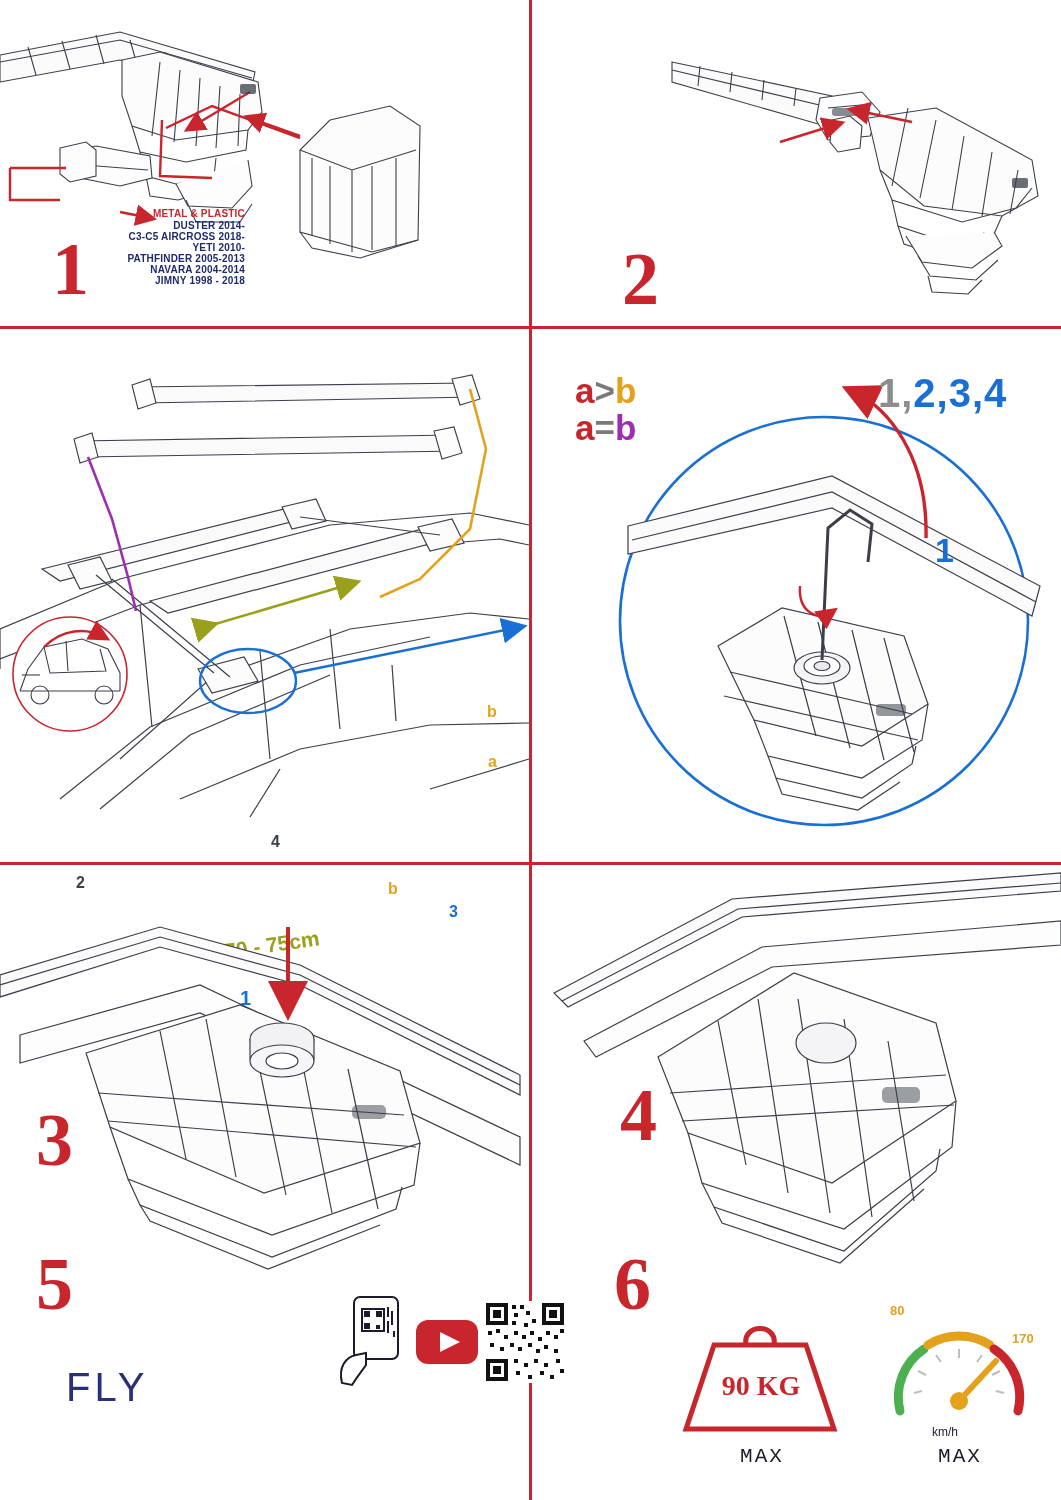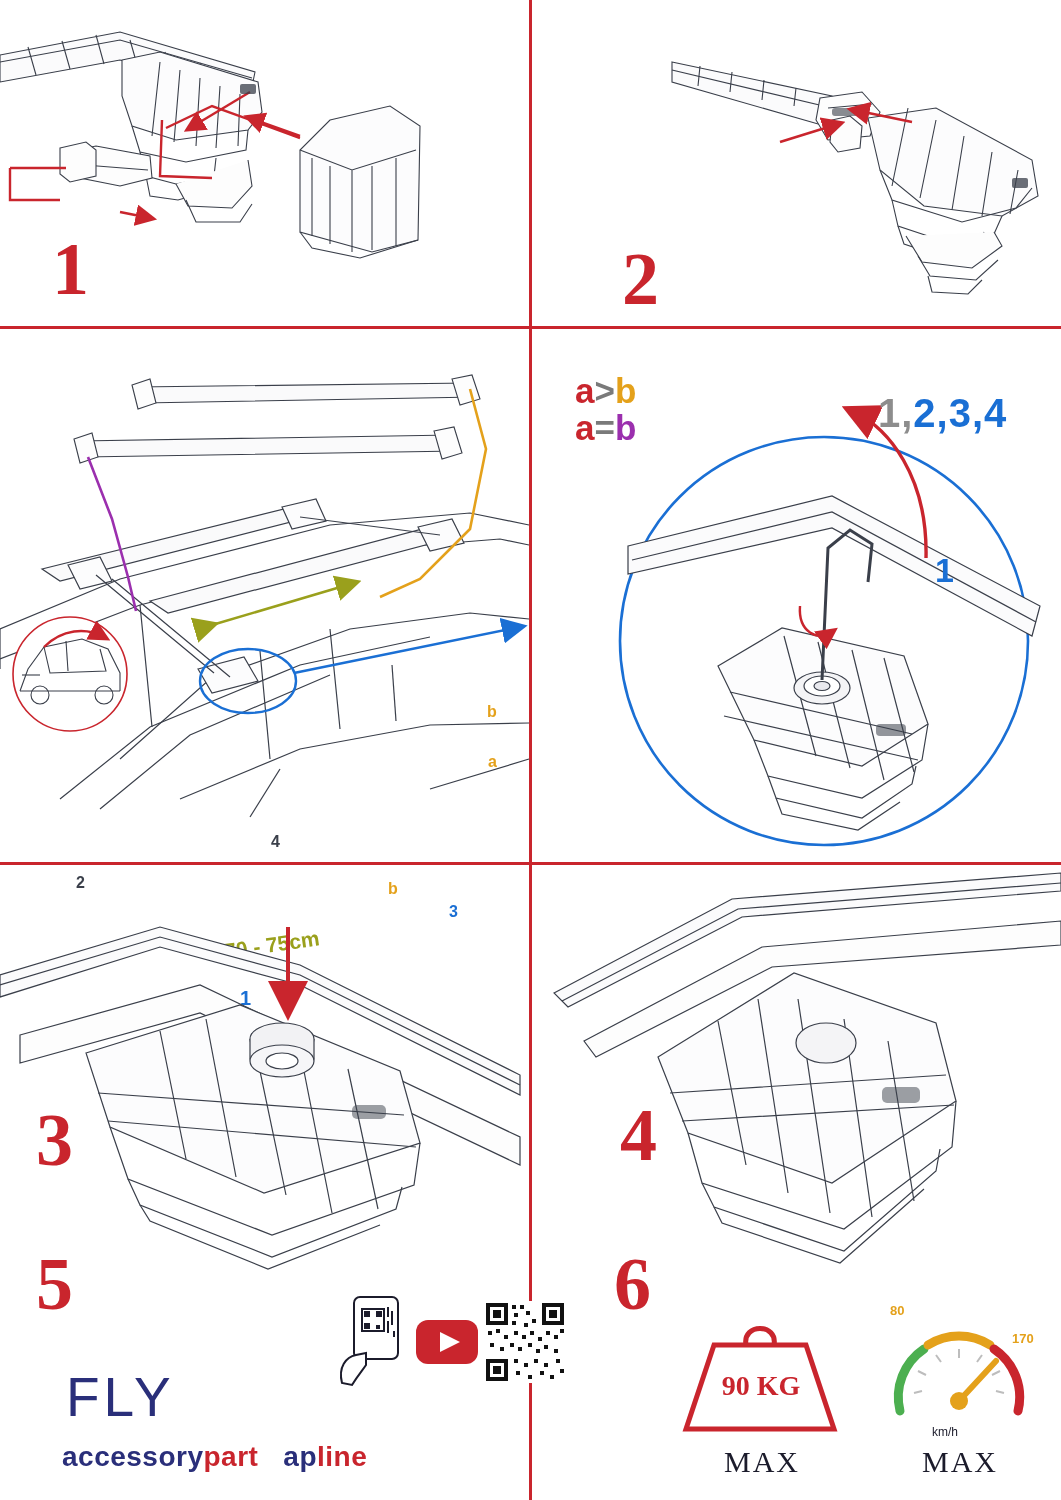--- a/index.html
+++ b/index.html
@@ -30,28 +30,28 @@
 
   .dim{position:absolute;color:#9aa01c;font-size:21px;font-weight:700;
        transform:rotate(-8deg);}
 
   .cal{position:absolute;font-size:16px;font-weight:700;}
   .cal.b{color:#1a6fd4;}
   .cal.m{color:#9b2fae;}
   .cal.o{color:#e4a11b;}
 
   .brand{position:absolute;}
-  .fly{font-family:"Liberation Sans",sans-serif;font-size:55px;letter-spacing:4px;
+  .fly{font-family:"Liberation Sans",sans-serif;font-size:40px;letter-spacing:4px;
        color:#2a2f7a;font-weight:400;}
   .accessory{font-size:28px;color:#2a2f7a;font-weight:700;letter-spacing:.5px;}
   .accessory .part{color:#c9252d;}
   .apline{font-size:28px;color:#2a2f7a;font-weight:700;letter-spacing:.5px;}
   .apline .line{color:#c9252d;}
 
-  .maxlabel{position:absolute;font-family:Liberation Serif, serif;font-size:30px;
+  .maxlabel{position:absolute;font-family:Liberation Mono, monospace;font-size:21px;
             letter-spacing:2px;color:#1b1b2b;}
   .kg{position:absolute;color:#c9252d;font-size:28px;font-weight:700;font-family:"Liberation Serif",serif;}
   .kmh{position:absolute;color:#1b1b2b;font-size:12px;}
   .spd-t{position:absolute;color:#e4a11b;font-size:13px;font-weight:700;}
 
   .qr{position:absolute;background:#fff;}
   svg{display:block;overflow:visible;}
 </style>
 </head>
 <body>
@@ -106,20 +106,29 @@
       <g stroke="#c9252d" stroke-width="2.4" fill="none">
         <path d="M300 136 L250 118" marker-end="url(#ah1)"></path>
         <path d="M120 212 L150 218" marker-end="url(#ah1)"></path>
       </g>
 
       <g fill="#3a3f4a">
           <rect x="240" y="84" width="16" height="10" rx="2" opacity="0.75"></rect>
         </g>
     </svg>
 
+    <div class="tiny-list" style="left:20px;top:208px;width:225px">
+      <span class="hdr">METAL &amp; PLASTIC</span>
+      <div>DUSTER 2014-</div>
+      <div>C3-C5 AIRCROSS 2018-</div>
+      <div>YETI 2010-</div>
+      <div>PATHFINDER 2005-2013</div>
+      <div>NAVARA 2004-2014</div>
+      <div>JIMNY 1998 - 2018</div>
+    </div>
 
     <div class="step-num" style="left:52px;top:240px">1</div>
   </div>
 
   <div class="panel" style="left:532px;top:0;width:529px;height:326px">
     <svg width="529" height="326">
       <g fill="none" stroke="#3a3f4a" stroke-width="1.1">
         <path d="M140 62 L300 96 L318 112 L300 128 L140 82 Z" fill="#fbfbfc"></path>
         <path d="M140 70 L300 108"></path>
         <path d="M168 66 L166 86 M200 72 L198 92 M232 80 L230 100 M264 88 L262 106"></path>
@@ -246,21 +255,21 @@
     <div class="step-num" style="left:36px;top:782px">3</div>
   </div>
 
   <div class="ab" style="left:575px;top:371px">
     <span class="a">a</span><span class="op">&gt;</span><span class="b">b</span>
   </div>
   <div class="ab ab2" style="left:575px;top:408px">
     <span class="a">a</span><span class="op">=</span><span class="b">b</span>
   </div>
 
-  <div class="panel" style="left:532px;top:336px;width:529px;height:533px">
+  <div class="panel" style="left:532px;top:316px;width:529px;height:533px">
     <svg width="529" height="533">
       <circle cx="292" cy="305" r="204" fill="#fff" stroke="#1a6fd4" stroke-width="2.6"></circle>
       <g fill="none" stroke="#3a3f4a" stroke-width="1.2">
         <path d="M96 210 L300 160 L508 270 L500 300 L300 192 L96 238 Z" fill="#fbfbfc"></path>
         <path d="M100 224 L300 176 L504 286"></path>
 
         <path d="M186 330 L250 292 L372 320 L396 388 L330 430 L222 404 Z" fill="#fcfcfd"></path>
         <path d="M222 404 L236 440 L330 462 L390 424 L396 388"></path>
         <path d="M236 440 L244 462 L330 482 L380 448 L384 430"></path>
         <path d="M244 462 L250 478 L326 494 L368 466"></path>
@@ -329,25 +338,20 @@
       </defs>
       <g fill="#3a3f4a">
           <rect x="352" y="240" width="34" height="14" rx="5" opacity="0.5"></rect>
         </g>
     </svg>
 
     <div class="step-num" style="left:36px;top:390px;position:absolute">5</div>
 
     <div class="brand" style="left:66px;top:500px">
       <div class="fly">FLY</div>
-    </div>
-    <div class="brand" style="left:62px;top:576px">
-      <span class="accessory"><span>accessory</span><span class="part">part</span></span>
-      <span style="display:inline-block;width:16px"></span>
-      <span class="apline"><span>ap</span><span class="line">line</span></span>
     </div>
 
     <svg style="position:absolute;left:336px;top:430px" width="78" height="92">
       <g fill="none" stroke="#1b1b2b" stroke-width="2">
         <rect x="18" y="2" width="44" height="62" rx="6" fill="#fff"></rect>
         <rect x="26" y="14" width="22" height="22" fill="none"></rect>
         <path d="M28 16 h6 v6 h-6 z M40 16 h6 v6 h-6 z M28 28 h6 v6 h-6 z M40 30 h4 v4 h-4 z" fill="#1b1b2b" stroke="none"></path>
         <path d="M52 12 v10 M56 16 v14 M52 26 v12 M58 36 v6"></path>
         <path d="M6 88 C 2 72, 10 62, 20 60 L30 58 L30 70 C 26 76, 22 80, 16 90 Z" fill="#fff"></path>
       </g>

